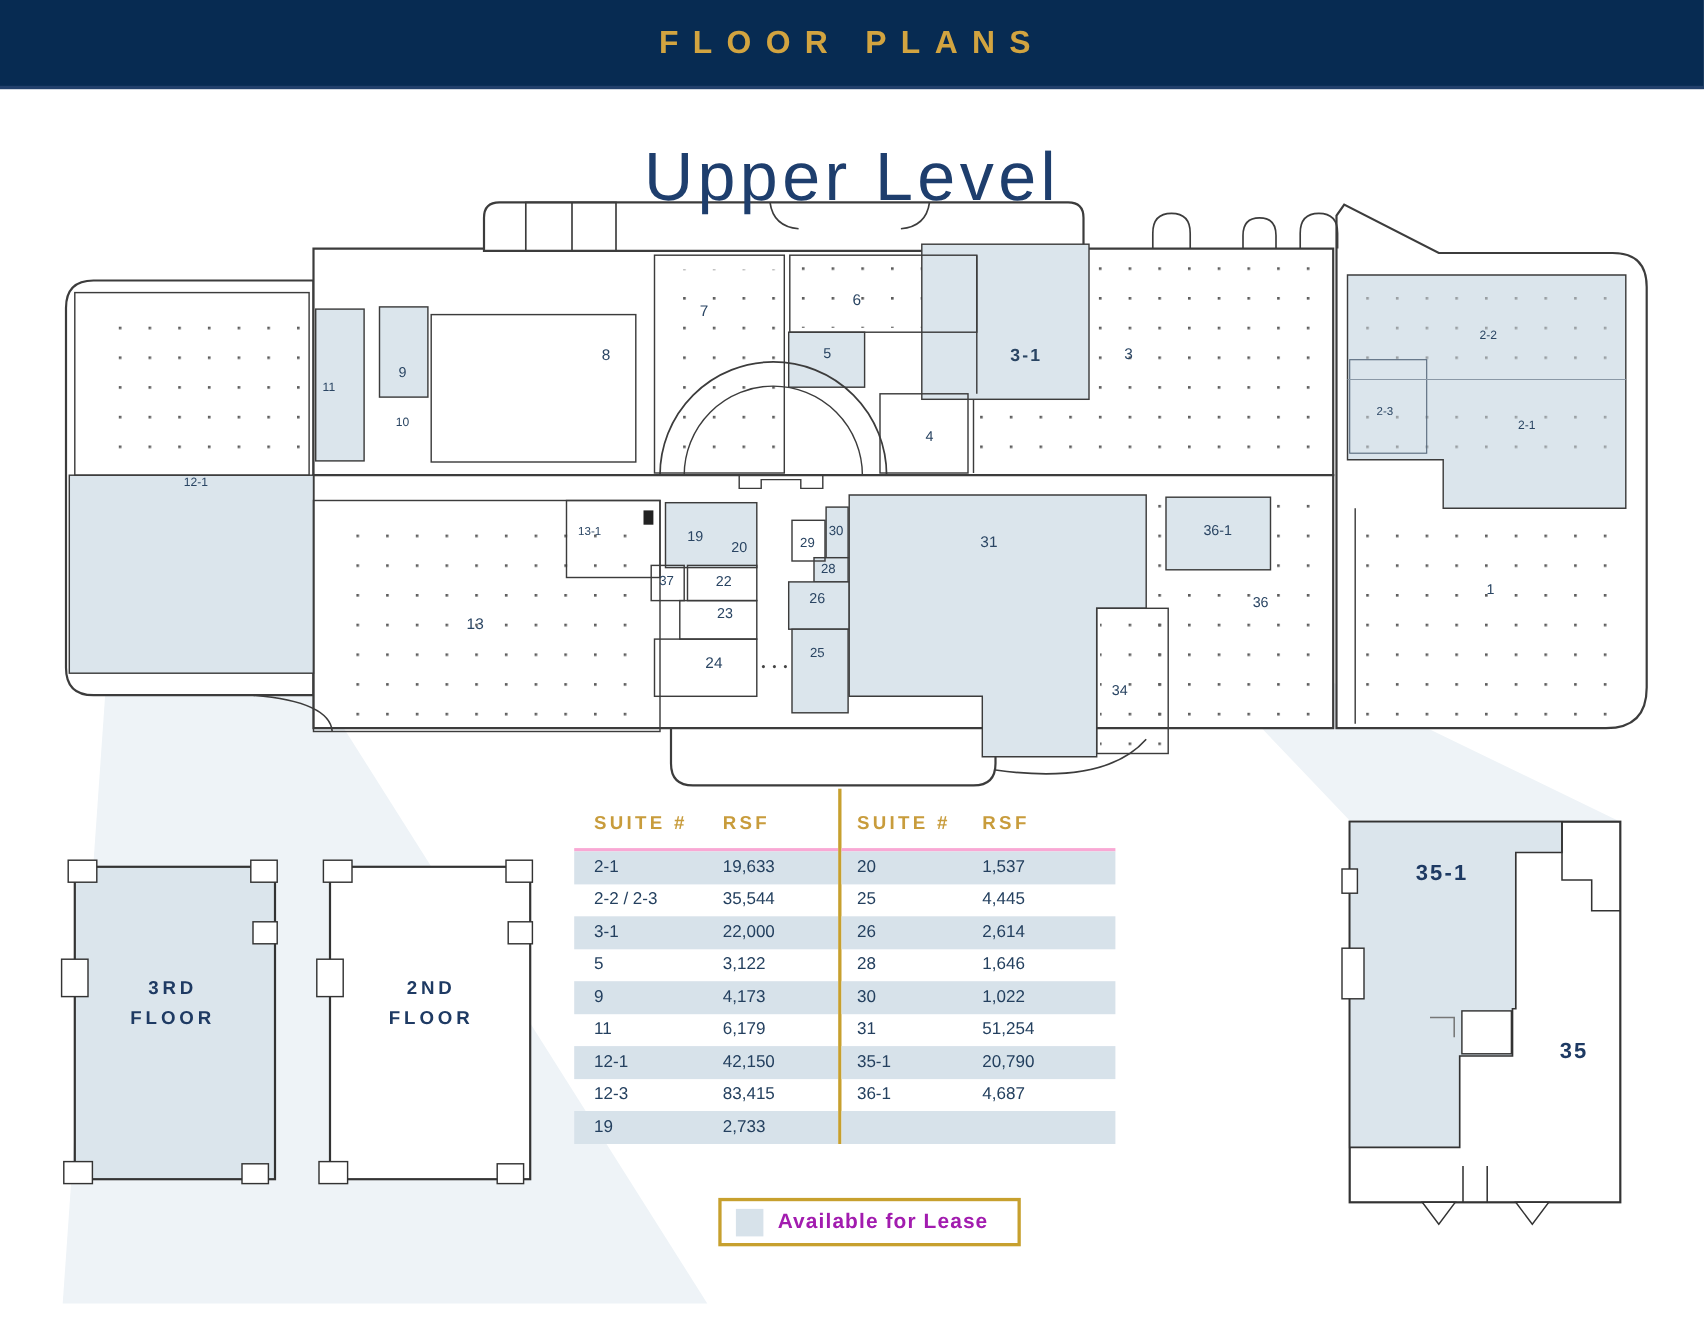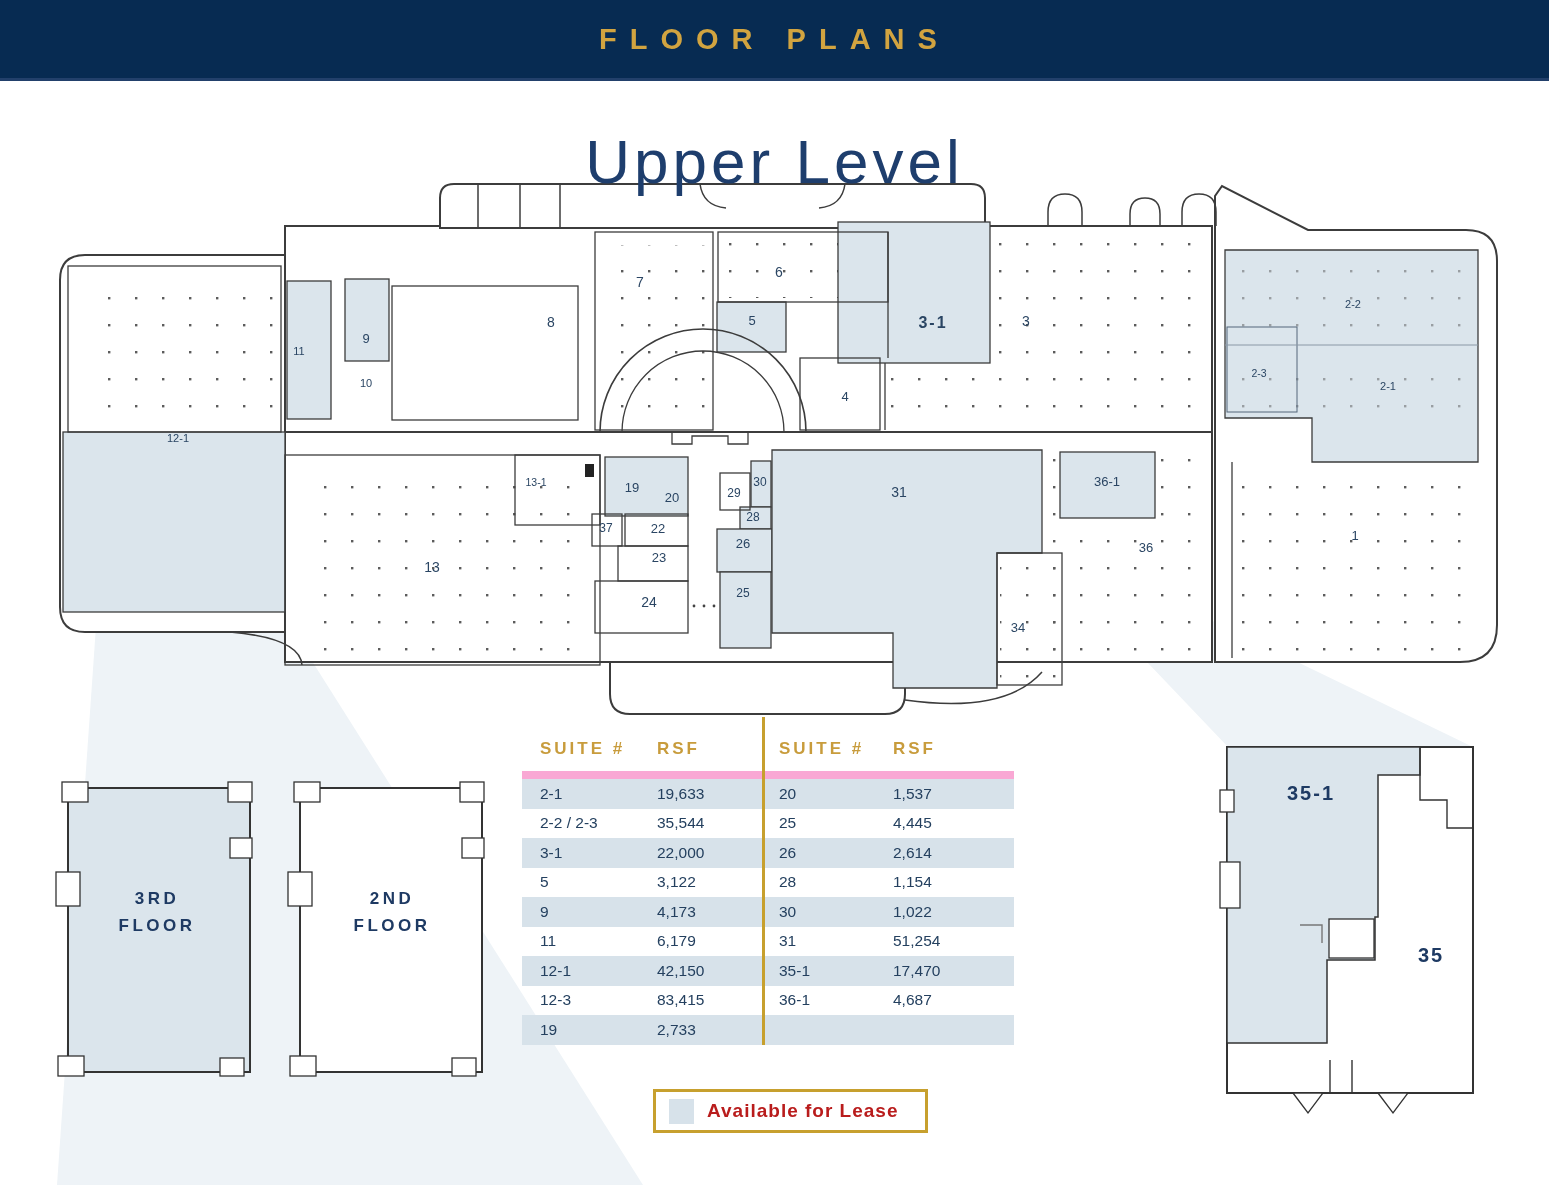--- a/index.html
+++ b/index.html
@@ -23,40 +23,40 @@
   
   .suite-table{
     position:absolute;left:522px;top:727px;width:492px;
     display:flex;align-items:stretch;
   }
   .tbl{width:240px;}
   .tbl.right{flex:1;}
   .tbl .hd{
     display:flex;align-items:center;height:44px;
     color:#c89c3c;font-size:17px;font-weight:bold;letter-spacing:3px;
-    border-bottom:8px solid #f9a8d4;
+    border-bottom:3px solid #f9a8d4;
   }
   .tbl .hd .c1{padding-left:18px;width:117px;}
   .tbl.right .hd .c1{padding-left:14px;width:114px;}
   .vline{width:3px;background:#c7a02e;margin-top:-10px;}
   .trow{
     display:flex;align-items:center;height:29.5px;
     color:#24405f;font-size:15.5px;
   }
   .trow.alt{background:#d7e2ea;}
   .trow .c1{padding-left:18px;width:117px;}
   .tbl.right .trow .c1{padding-left:14px;width:114px;}
   
   .legend{
     position:absolute;left:653px;top:1089px;width:256px;height:38px;
     border:3px solid #c7a02e;background:#fff;
     display:flex;align-items:center;gap:13px;padding-left:13px;
   }
   .legend .swatch{width:25px;height:25px;background:#d7e2ea;}
-  .legend .lab{color:#b91c1c;font-size:19px;font-weight:bold;letter-spacing:1px;}
+  .legend .lab{color:#a21caf;font-size:19px;font-weight:bold;letter-spacing:1px;}
 </style>
 </head>
 <body>
 
 <svg style="position:absolute;left:0;top:0" width="1549" height="1200" viewBox="0 0 1549 1200">
   <defs>
     <pattern id="dots" width="27" height="27" patternUnits="userSpaceOnUse">
       <rect x="0" y="0" width="2.4" height="2.4" fill="#4a4a4a"></rect>
     </pattern>
   </defs>
@@ -298,33 +298,33 @@
         <div class="trow">
           <span class="c1">25</span>
           <span class="c2">4,445</span>
         </div>
         <div class="trow alt">
           <span class="c1">26</span>
           <span class="c2">2,614</span>
         </div>
         <div class="trow">
           <span class="c1">28</span>
-          <span class="c2">1,154</span>
+          <span class="c2">1,646</span>
         </div>
         <div class="trow alt">
           <span class="c1">30</span>
           <span class="c2">1,022</span>
         </div>
         <div class="trow">
           <span class="c1">31</span>
           <span class="c2">51,254</span>
         </div>
         <div class="trow alt">
           <span class="c1">35-1</span>
-          <span class="c2">17,470</span>
+          <span class="c2">20,790</span>
         </div>
         <div class="trow">
           <span class="c1">36-1</span>
           <span class="c2">4,687</span>
         </div>
         <div class="trow alt">
           <span class="c1"></span>
           <span class="c2"></span>
         </div>
       </div>

